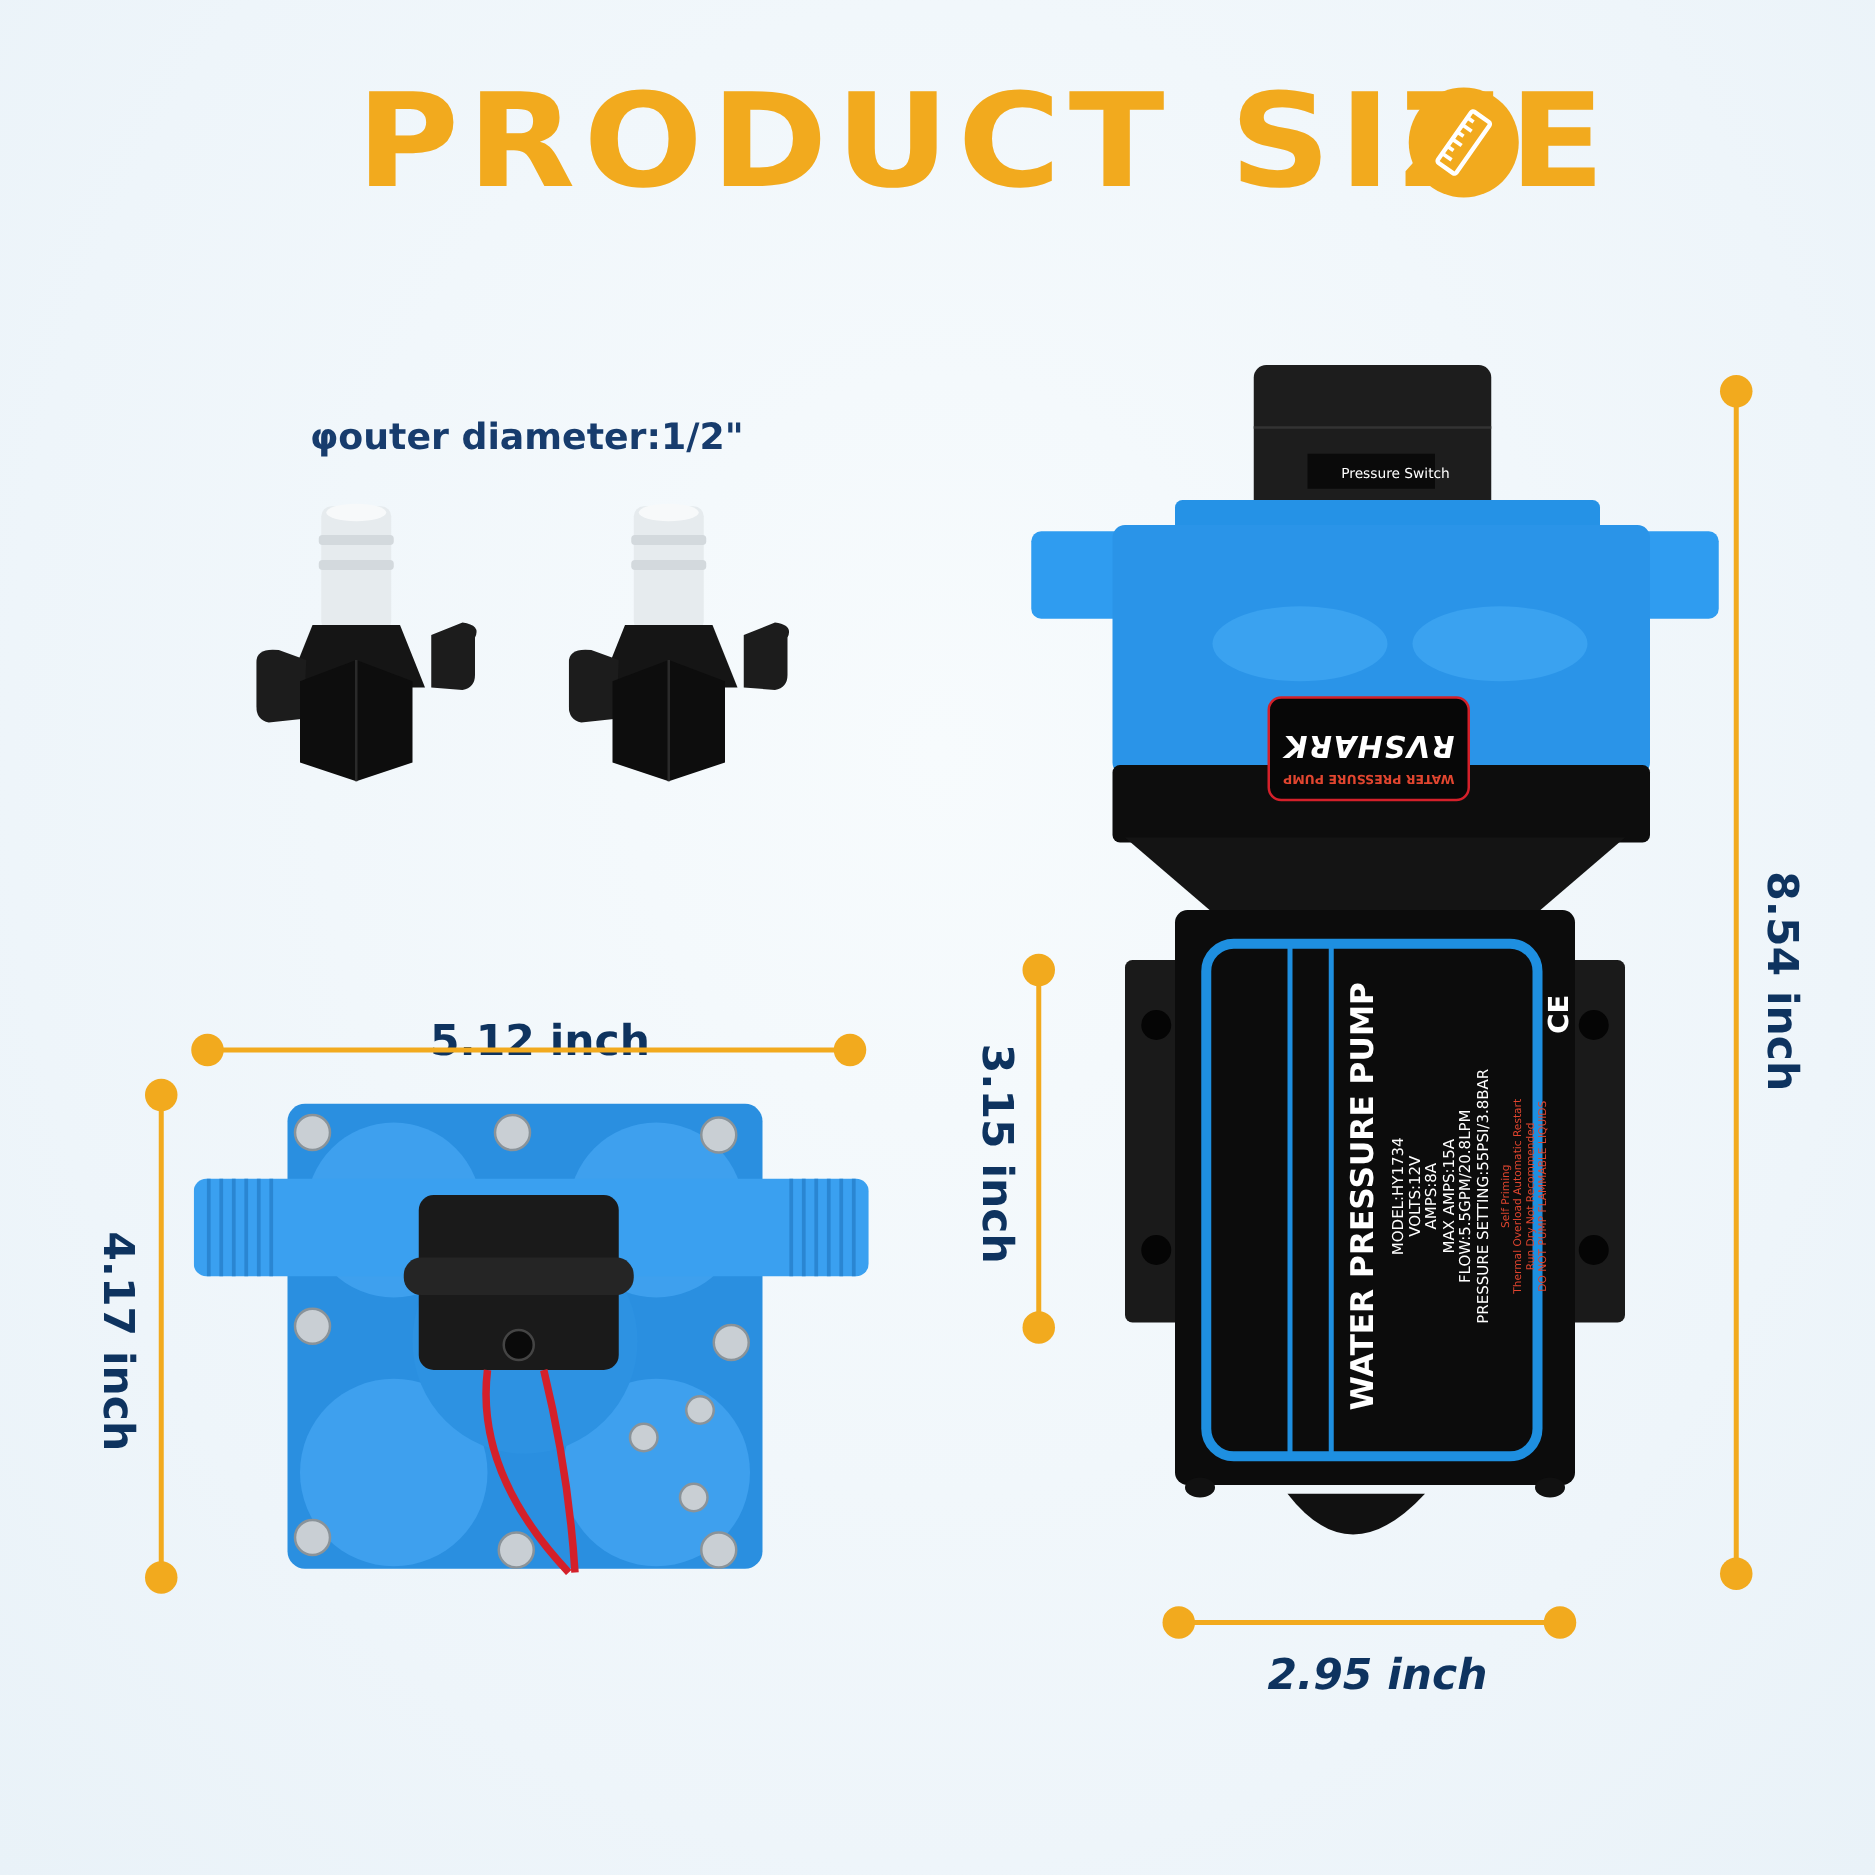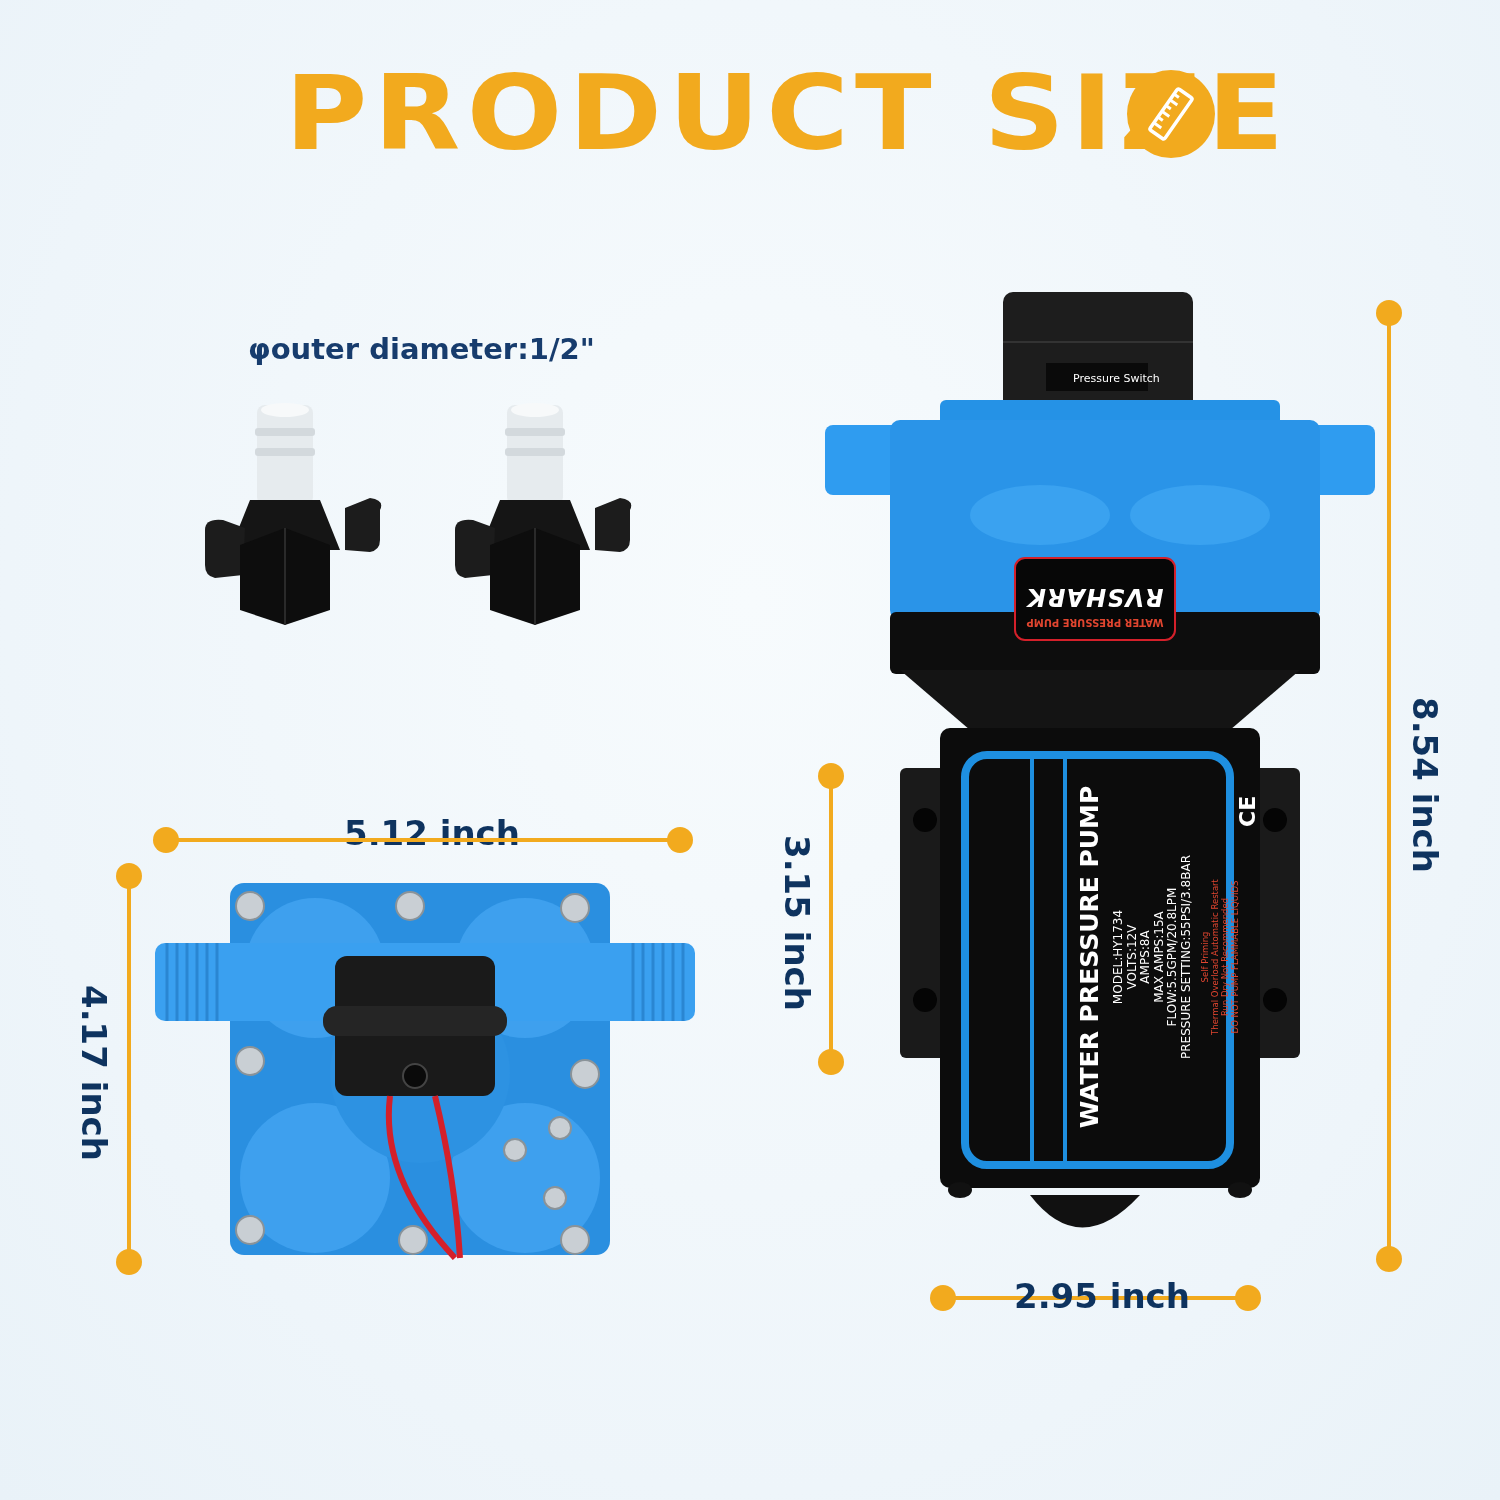--- a/index.html
+++ b/index.html
@@ -224,13 +224,13 @@
 <div class="abs dim-label vert" style="left:712px; top:900px; width:170px; text-align:center;">3.15 inch</div>
 
 <div class="abs vline" style="left:1387px; top:312px; height:946px;"></div>
 <div class="abs dot" style="left:1376px; top:300px;"></div>
 <div class="abs dot" style="left:1376px; top:1246px;"></div>
 <div class="abs dim-label vert" style="left:1340px; top:762px; width:170px; text-align:center;">8.54 inch</div>
 
 <div class="abs hline" style="left:943px; top:1296px; width:305px;"></div>
 <div class="abs dot" style="left:930px; top:1285px;"></div>
 <div class="abs dot" style="left:1235px; top:1285px;"></div>
-<div class="abs dim-label" style="left:1014px; top:1276px;">2.95 inch</div>
+<div class="abs dim-label" style="left:1014px; top:1320px;font-style:italic;">2.95 inch</div>
 
 </body></html>

